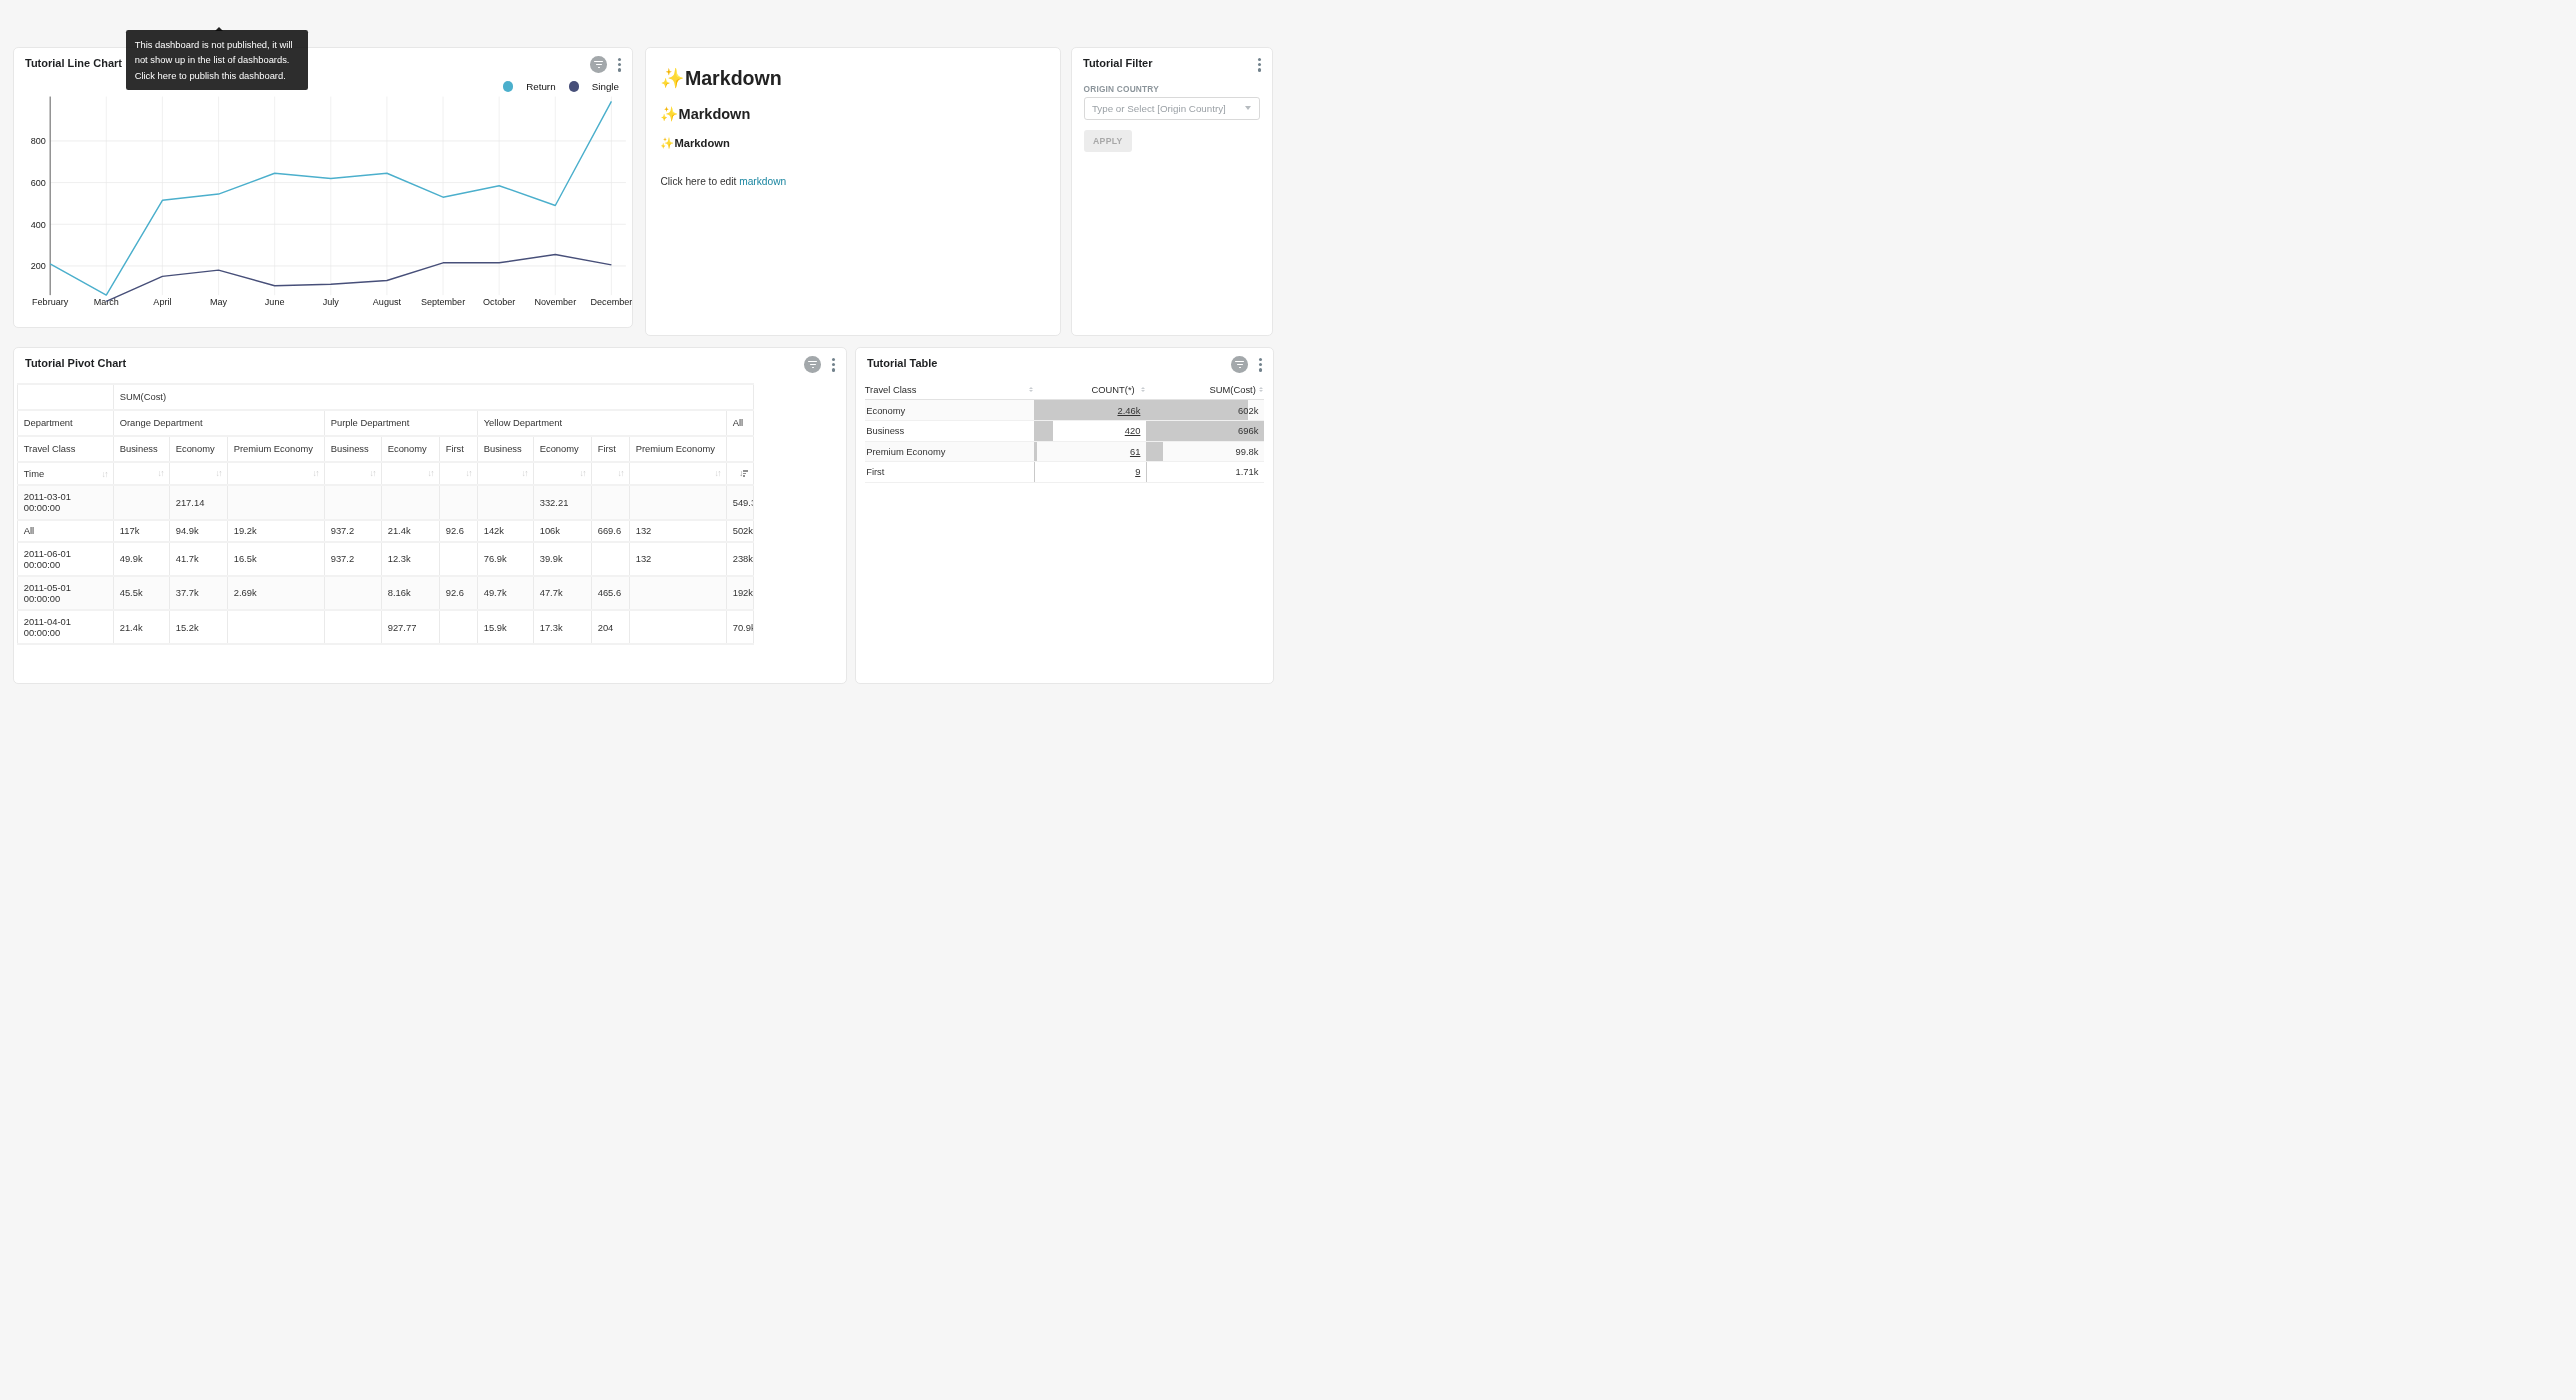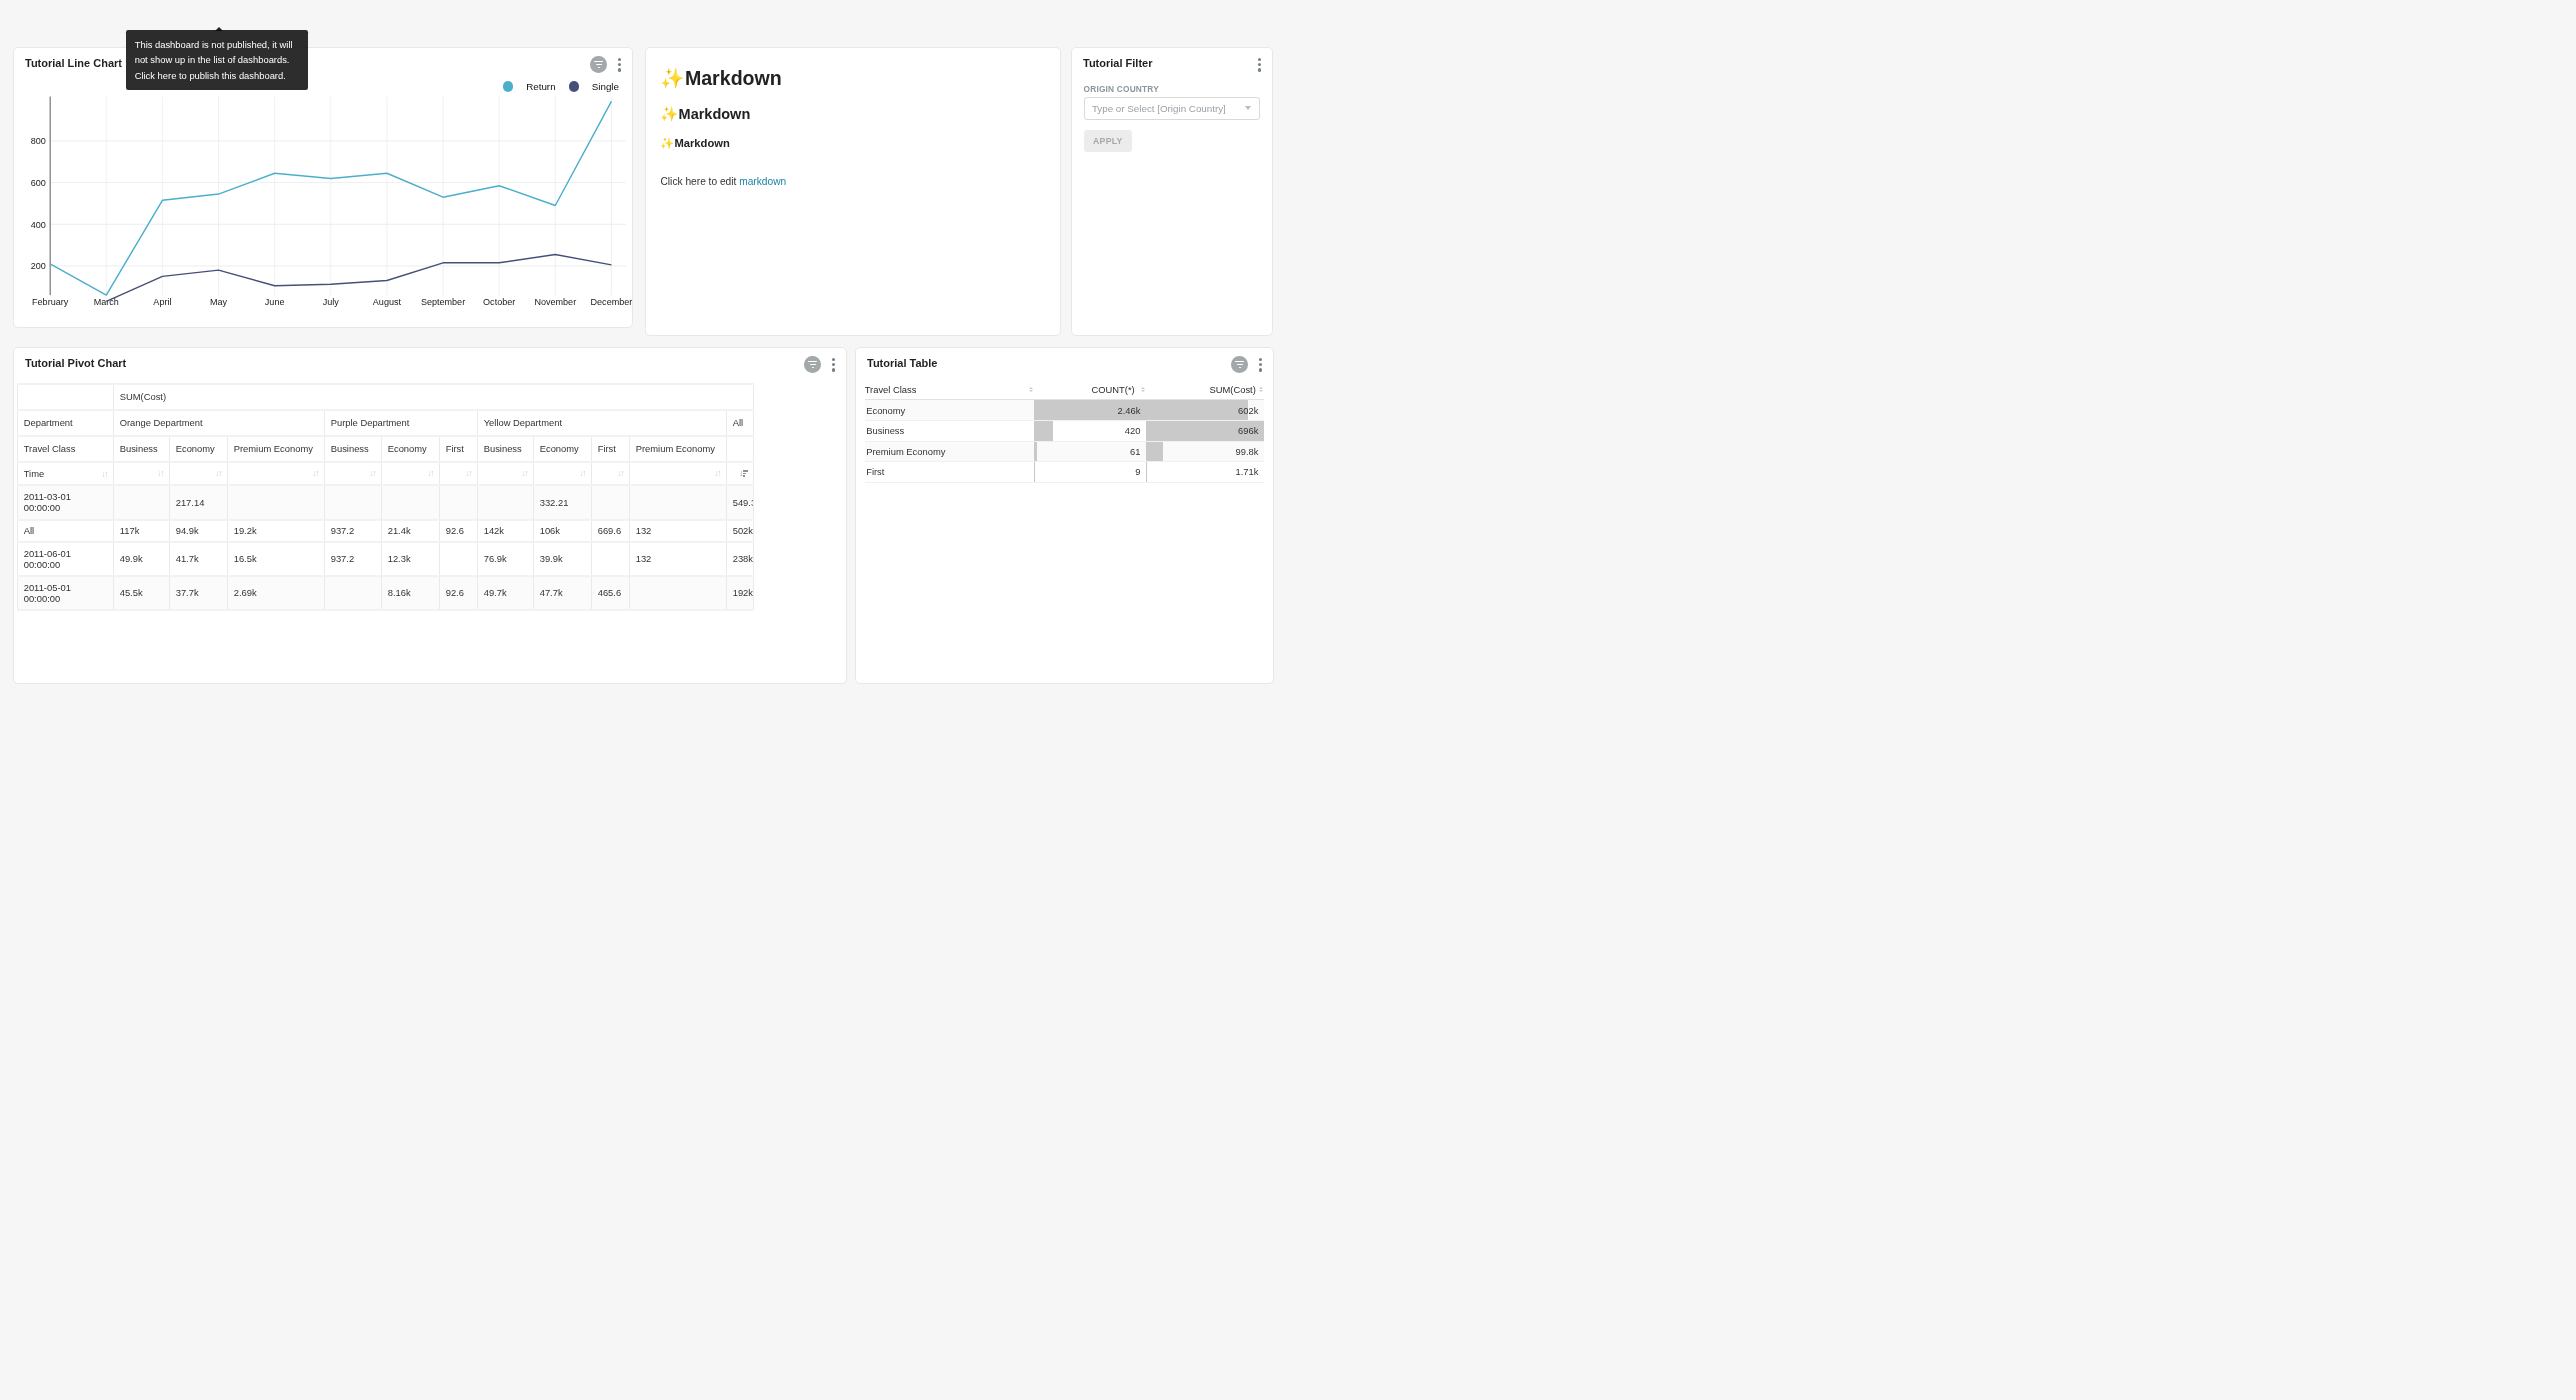--- a/index.html
+++ b/index.html
@@ -90,21 +90,21 @@
   .thead{display:flex;border-bottom:1.5px solid #e2e2e2;padding-bottom:4.4px;font-size:9.4px;font-weight:500;color:#2b2b2b;}
   .thead .c1{width:168px;display:flex;justify-content:space-between;align-items:center;}
   .thead .c2{width:112px;display:flex;justify-content:flex-end;align-items:center;gap:6px;}
   .thead .c3{width:118px;display:flex;justify-content:flex-end;align-items:center;gap:2.9px;}
   .caret{display:inline-flex;flex-direction:column;gap:1.5px;}
   .caret i{width:0;height:0;border-left:2.9px solid transparent;border-right:2.9px solid transparent;display:block;}
   .caret .up{border-bottom:2.9px solid #c9cdd1;} .caret .dn{border-top:2.9px solid #c9cdd1;}
   .trow{display:flex;height:19.6px;align-items:stretch;font-size:9.4px;color:#333;border-bottom:0.7px solid #f0f0f0;}
   .trow.odd{background:#fafafa;}
   .trow .c1{width:168px;display:flex;align-items:center;padding-left:1.5px;}
-  .trow .c2{width:112px;position:relative;} .trow .c3{width:118px;position:relative;}
+  .trow .c2{width:112px;position:relative;text-decoration:underline;} .trow .c3{width:118px;position:relative;}
   .trow .bar{position:absolute;left:0;top:0;bottom:0;background:#c9c9c9;}
   .trow .val{position:relative;display:flex;align-items:center;justify-content:flex-end;height:100%;padding-right:5.8px;}
 </style>
 </head>
 <body>
 
 <div class="page">
 
 
   <div class="tooltip">This dashboard is not published, it will not show up in the list of dashboards. Click here to publish this dashboard.</div>
@@ -343,20 +343,34 @@
               <td class="tall">2.69k</td>
               <td class="tall"></td>
               <td class="tall">8.16k</td>
               <td class="tall">92.6</td>
               <td class="tall">49.7k</td>
               <td class="tall">47.7k</td>
               <td class="tall">465.6</td>
               <td class="tall"></td>
               <td class="tall">192k</td>
             </tr>
+            <tr class="even">
+              <td class="rowlab tall">2011-04-01<br>00:00:00</td>
+              <td class="tall">21.4k</td>
+              <td class="tall">15.2k</td>
+              <td class="tall"></td>
+              <td class="tall"></td>
+              <td class="tall">927.77</td>
+              <td class="tall"></td>
+              <td class="tall">15.9k</td>
+              <td class="tall">17.3k</td>
+              <td class="tall">204</td>
+              <td class="tall"></td>
+              <td class="tall">70.9k</td>
+            </tr>
           </tbody>
         </table>
     </div>
   </div>
 
   <div class="card" id="card-table">
     <div class="card-title">Tutorial Table</div>
     <div class="actions">
       <div class="filter-badge">
           <i></i>

